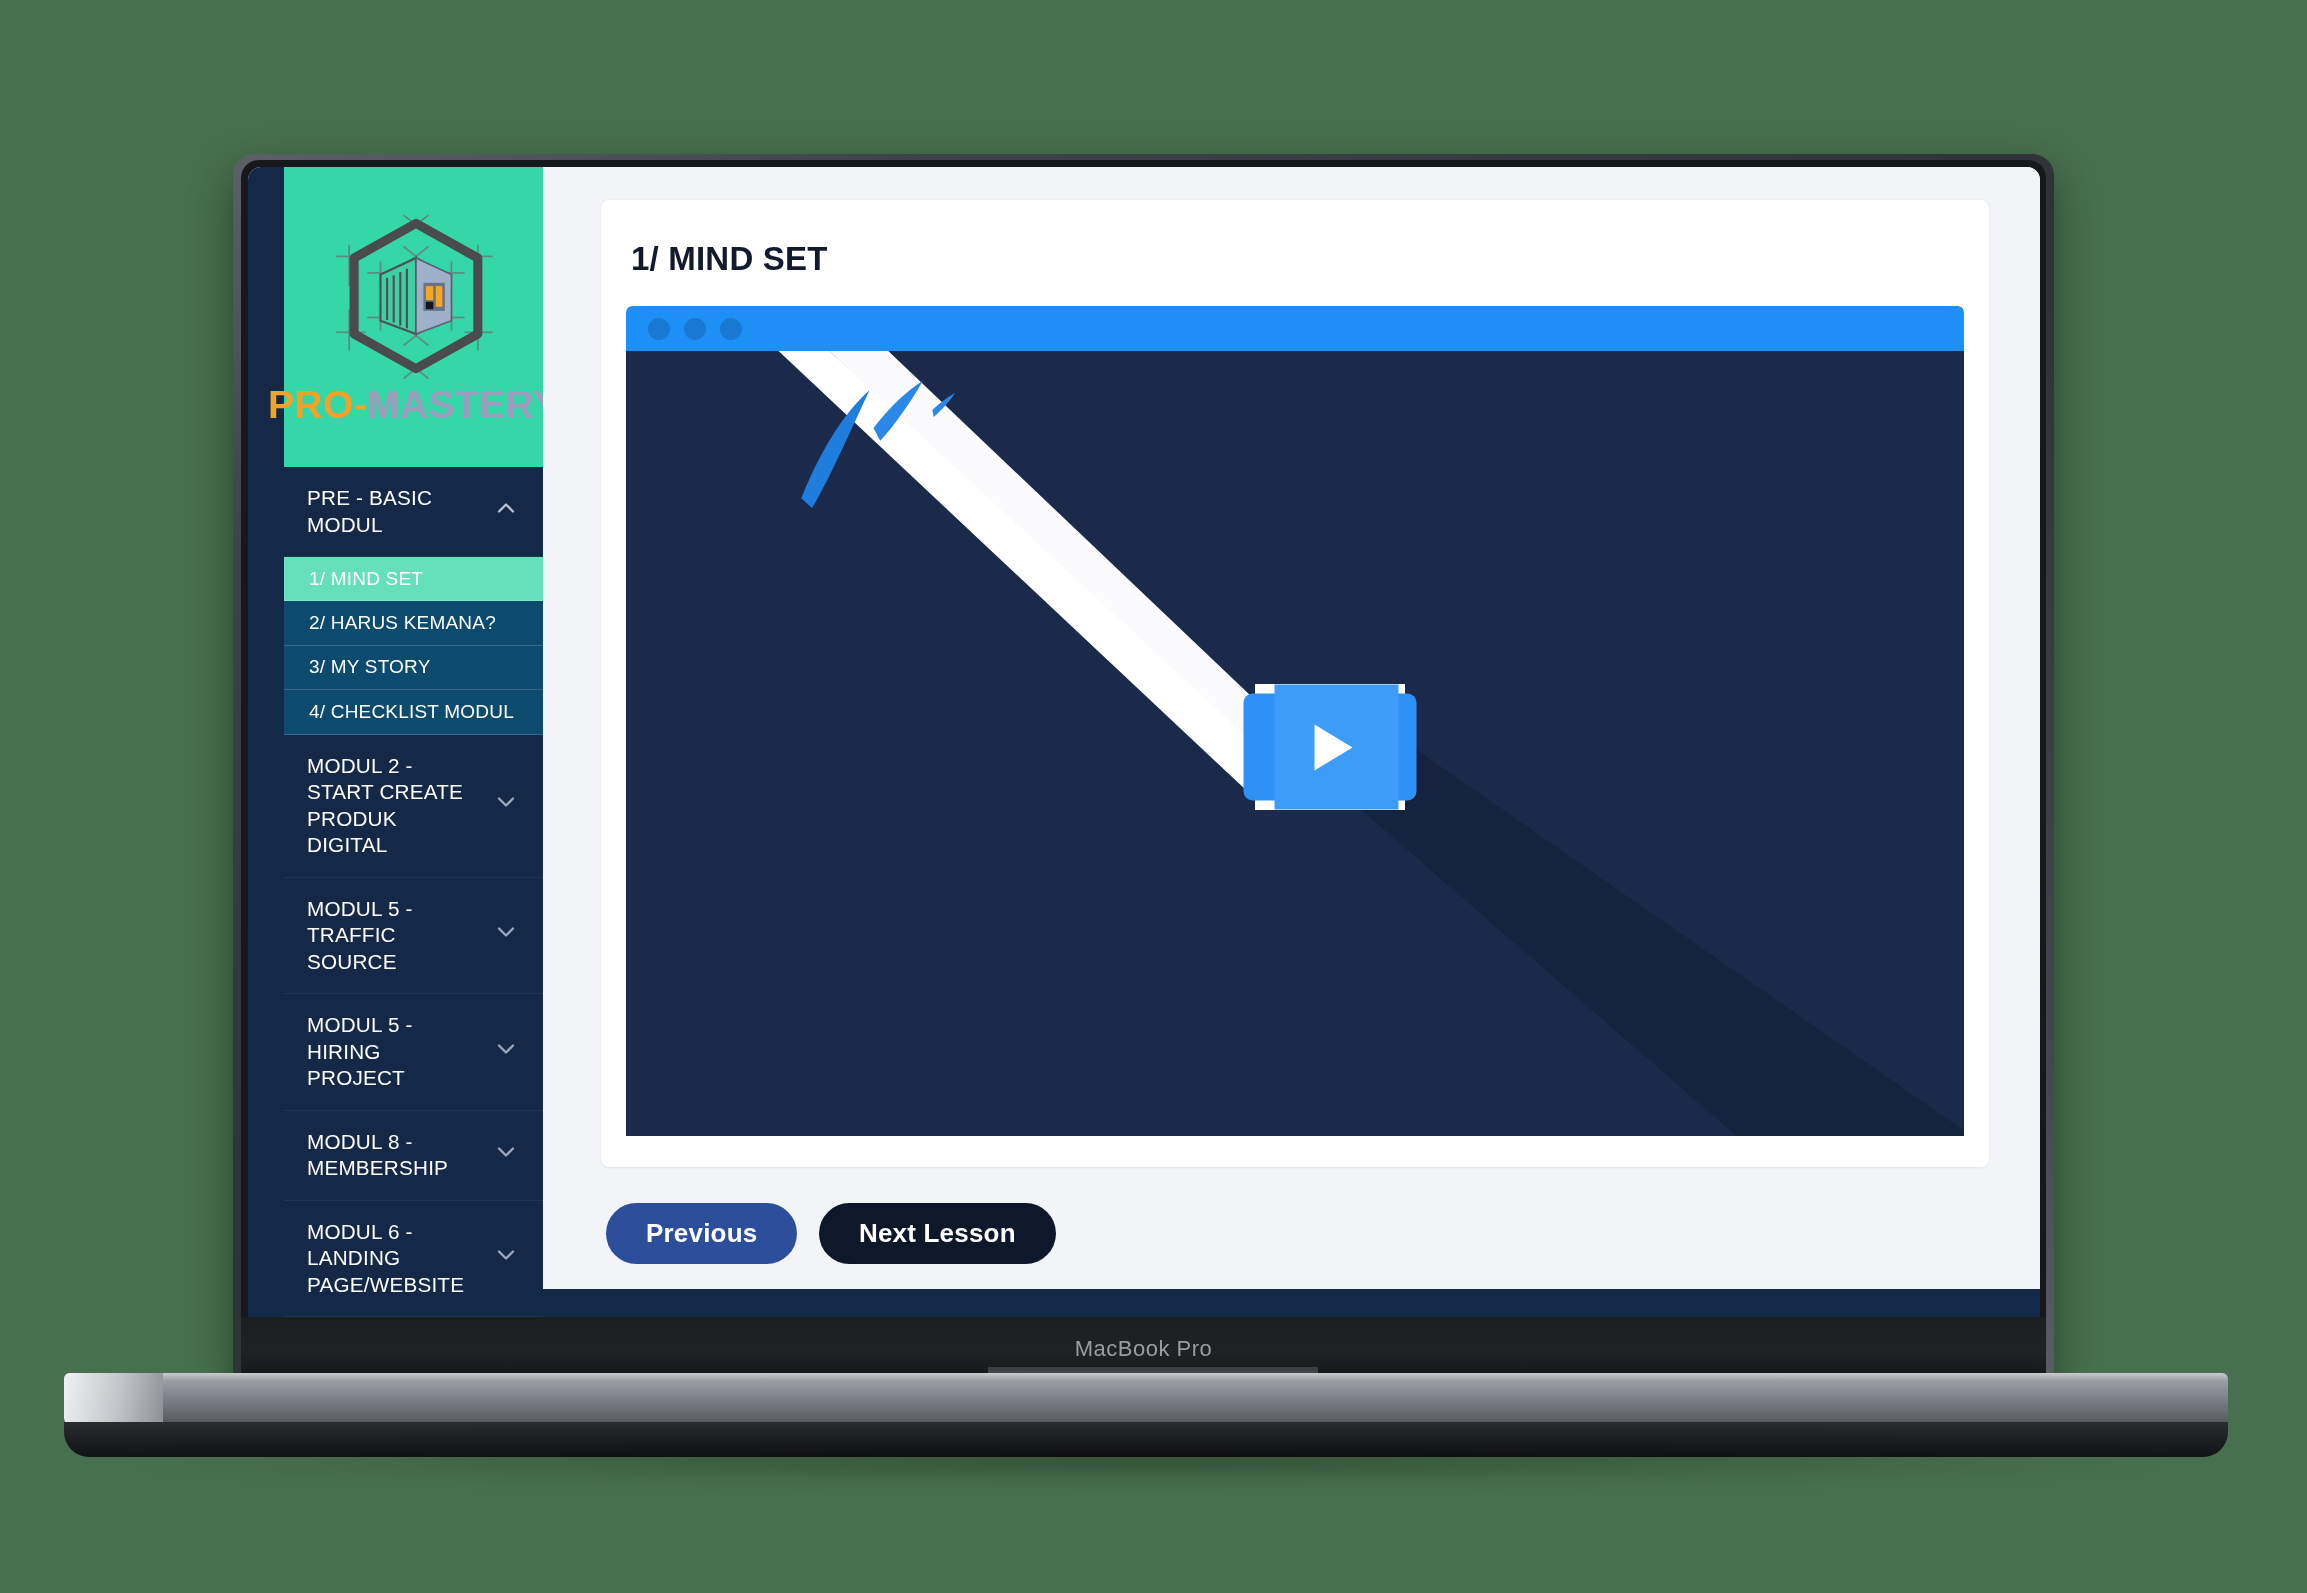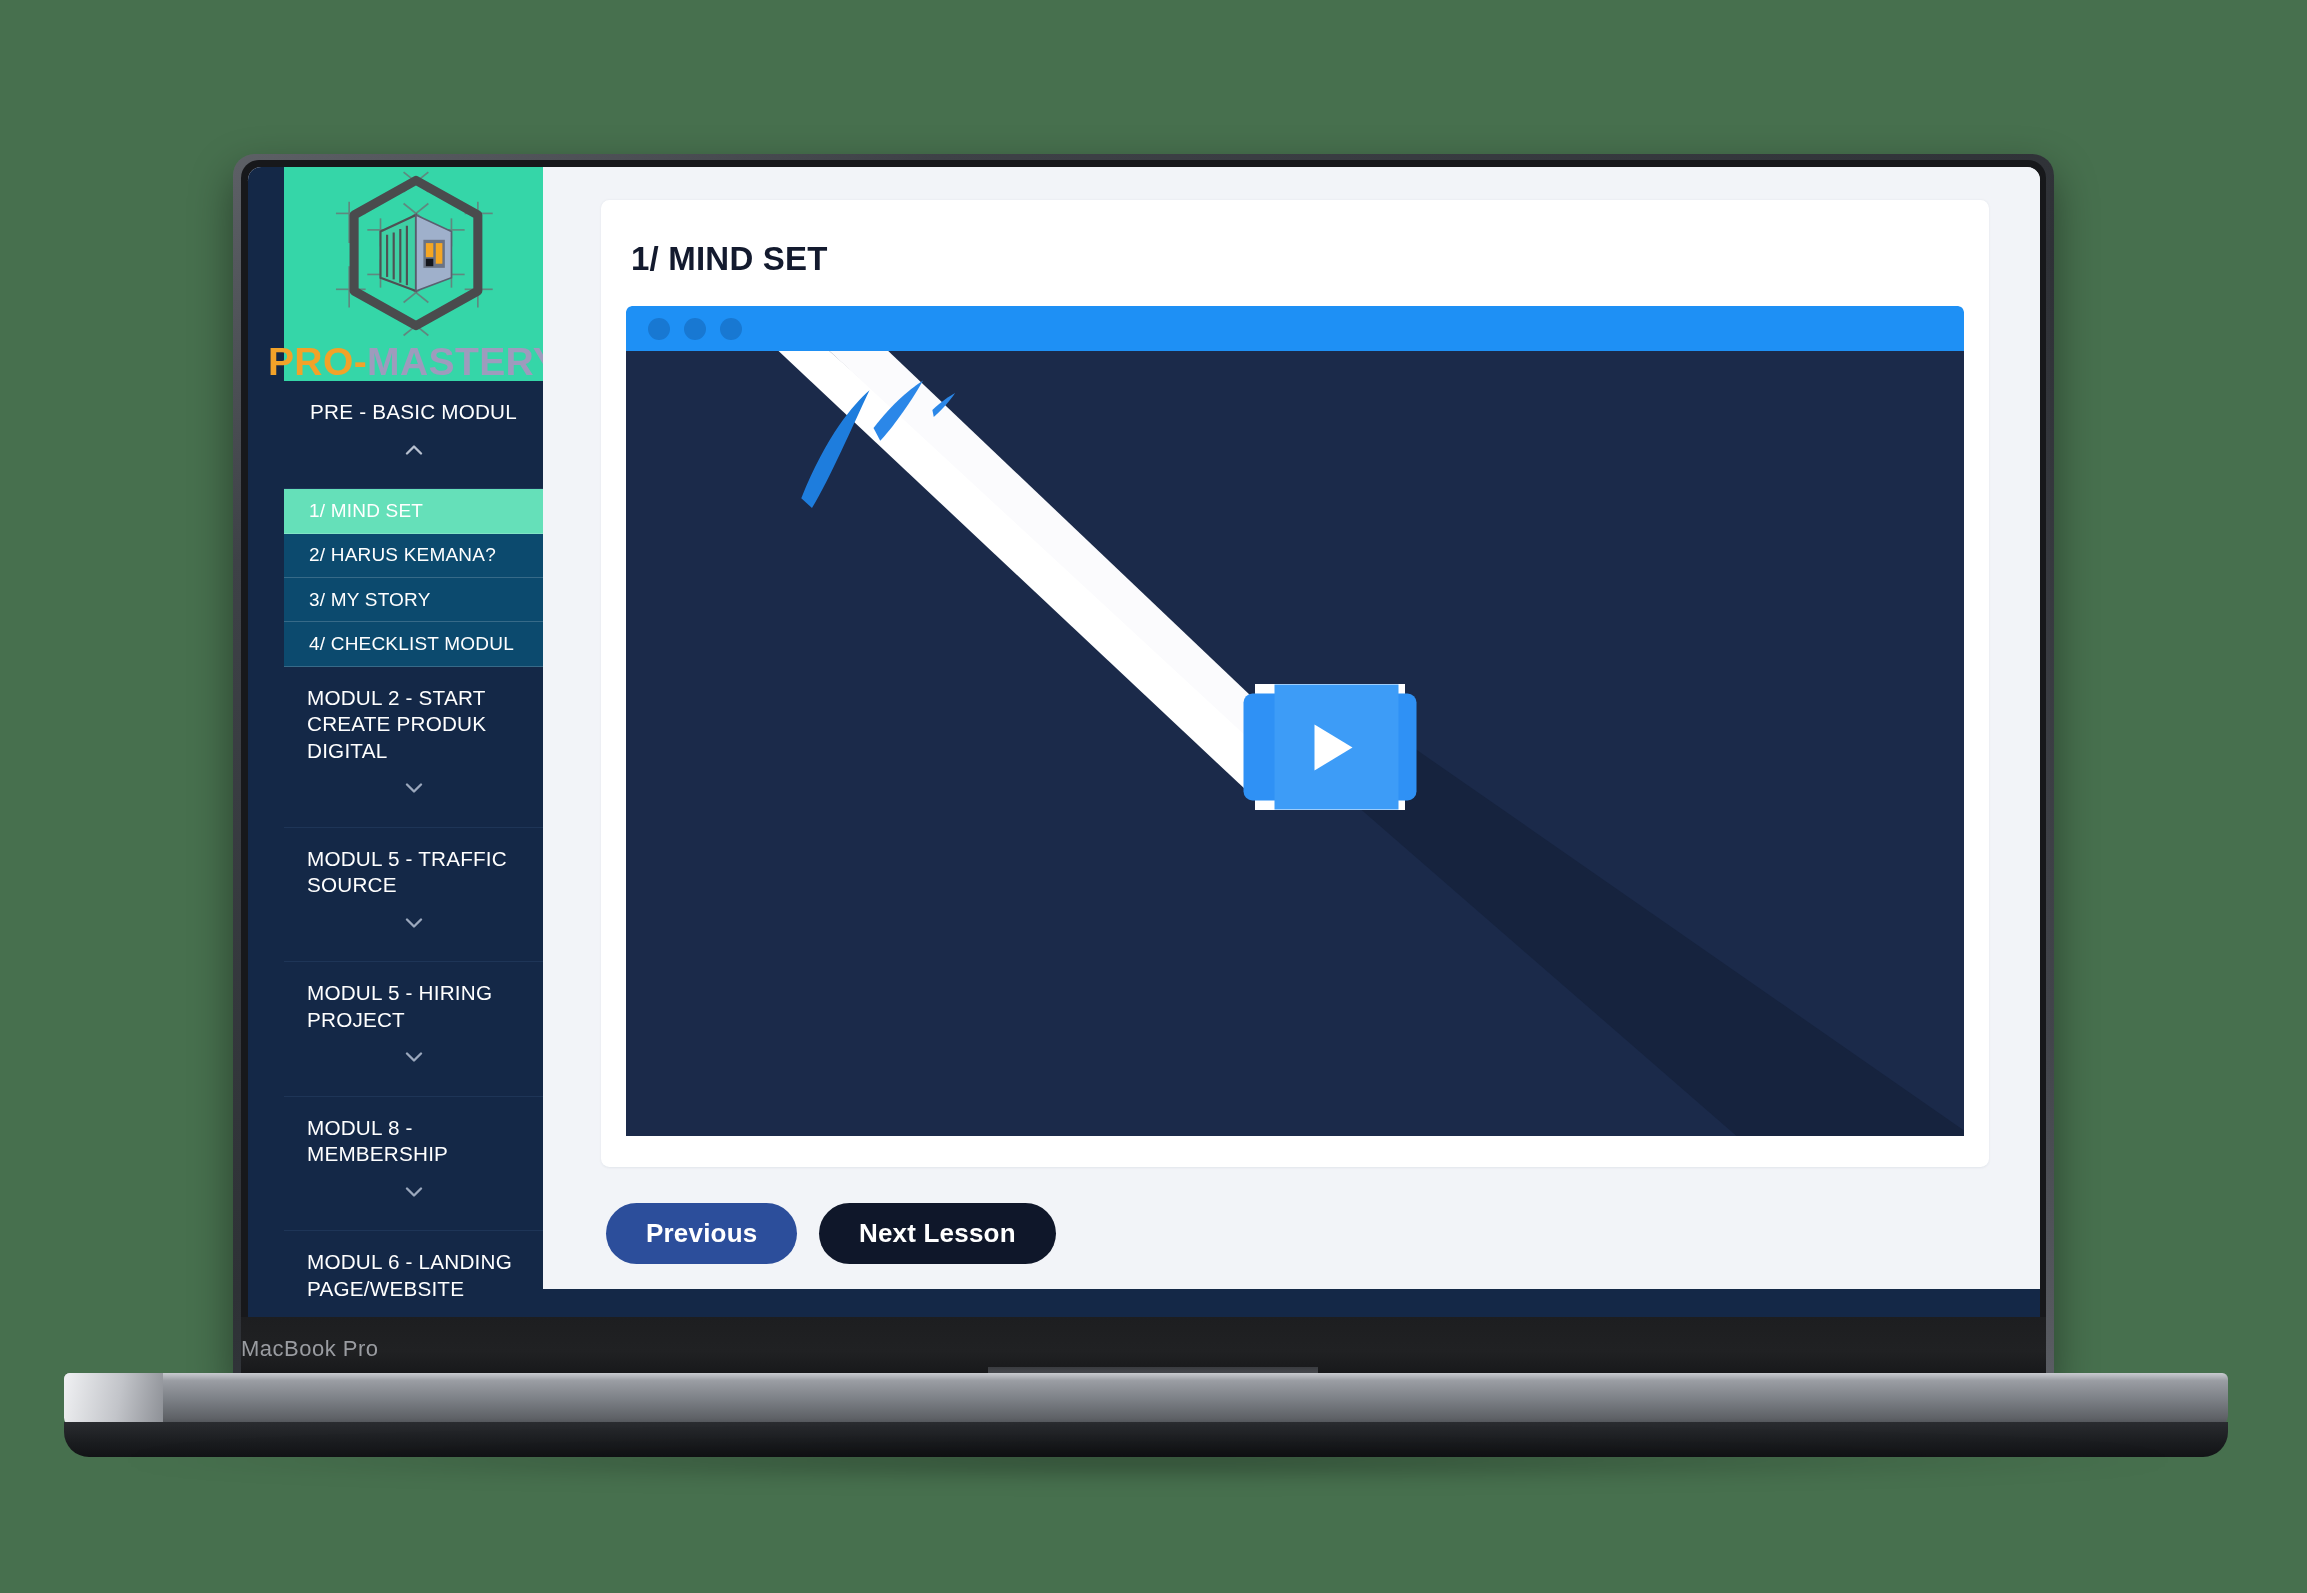--- a/index.html
+++ b/index.html
@@ -46,21 +46,21 @@
     overflow: hidden;
   }
 
   
   .chin {
     position: absolute;
     left: 241px; top: 1317px;
     width: 1805px; height: 63px;
     background: linear-gradient(180deg,#1d1e20 0%, #202123 55%, #151618 100%);
     border-radius: 0 0 5px 5px;
-    display: flex; align-items: center; 
+    display: flex; align-items: center; justify-content: center;
   }
   .chin-label {
     color: #9a9ca1;
     font-size: 22px;
     letter-spacing: 0.5px;
   }
 
   
   .base {
     position: absolute;
@@ -140,21 +140,20 @@
     padding: 18px 23px;
     min-height: 71px;
     display: flex;
     align-items: center;
     justify-content: space-between;
     gap: 10px;
     border-bottom: 0.8px solid #1e3557;
     font-size: 20.7px;
     line-height: 1.28;
     letter-spacing: 0.2px;
-    flex-direction: column;
   }
   .section-head .label { flex: 1; }
   .chev { flex: 0 0 28px; width: 28px; height: 28px; opacity: 0.82; }
 
   .lesson {
     background: #0c4a6e;
     color: #ffffff;
     padding: 10.7px 25px;
     font-size: 19px;
     border-bottom: 0.8px solid rgba(255,255,255,0.18);

